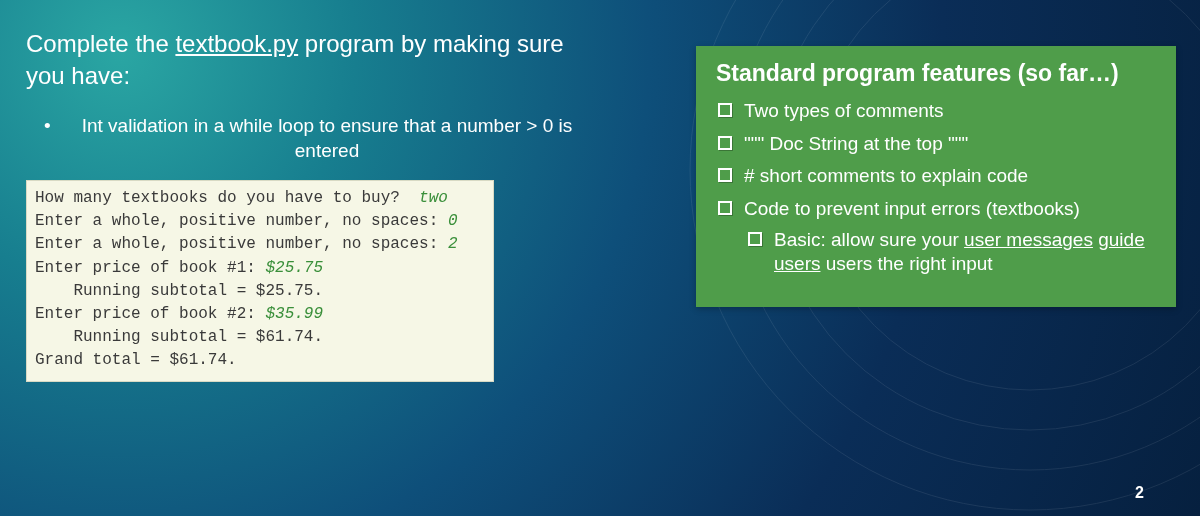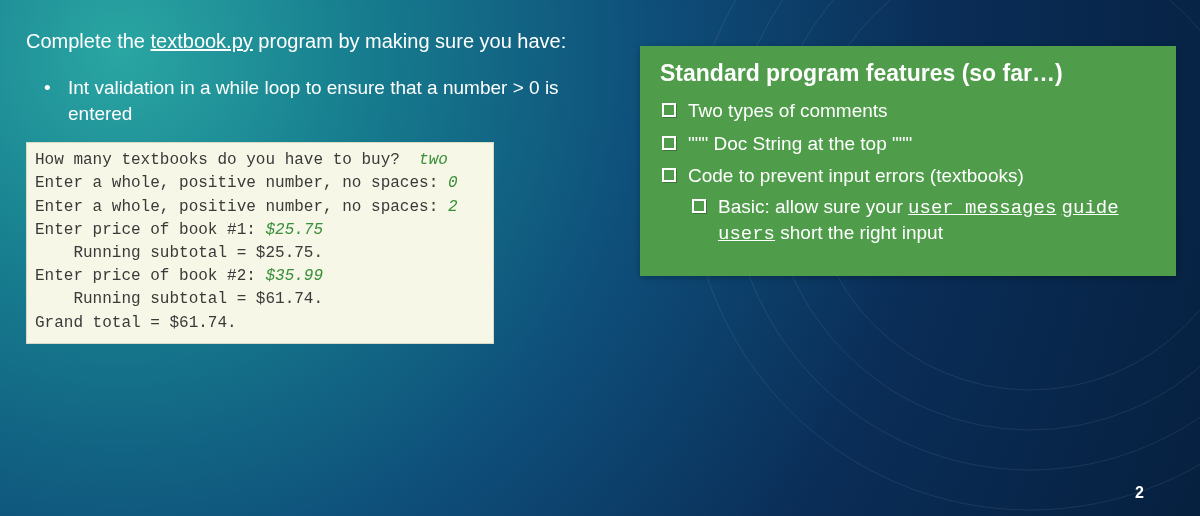--- a/index.html
+++ b/index.html
@@ -33,31 +33,32 @@
     stroke-width: 1;
   }
 
   .left {
     position: absolute;
     left: 26px;
     top: 28px;
     width: 560px;
   }
   .intro {
-    font-size: 20px;
+    font-size: 24px;
     line-height: 1.35;
     margin: 0 0 20px 0;
   }
   .tp { text-decoration: underline; }
 
   ul.bullets {
     list-style: none;
     margin: 0 0 16px 0;
     padding: 0 0 0 42px;
     font-size: 19px;
+    text-align: center;
   }
   ul.bullets > li {
     position: relative;
     margin: 0 0 14px 0;
     line-height: 1.35;
   }
   ul.bullets > li::before {
     content: "•";
     position: absolute;
     left: -24px;
@@ -90,21 +91,21 @@
   }
   .console .userin {
     color: #3a8f3a;
     font-style: italic;
   }
 
   .panel {
     position: absolute;
     right: 24px;
     top: 46px;
-    width: 536px;
+    width: 480px;
     background: #4f9d4a;
     padding: 14px 16px 22px 18px;
     box-sizing: border-box;
     box-shadow: 0 2px 6px rgba(0,0,0,0.25);
   }
   .panel-title {
     font-size: 23px;
     font-weight: 700;
     margin: 0 0 12px 2px;
   }
@@ -130,21 +131,21 @@
     border: 2px solid #ffffff;
     box-sizing: border-box;
     box-shadow: 1px 1px 0 rgba(0,0,0,0.25);
   }
   ul.check ul.check {
     margin-top: 6px;
   }
   ul.check ul.check > li {
     padding-left: 30px;
   }
-  .um { text-decoration: underline; font-family: Liberation Mono, monospace; }
+  .um { text-decoration: underline; }
 
   .pagenum {
     position: absolute;
     right: 56px;
     bottom: 14px;
     font-size: 16px;
     font-weight: 700;
     color: #ffffff;
   }
 </style>
@@ -177,25 +178,26 @@
 <span>Enter price of book #2: </span><span class="userin">$35.99</span>
 <span>    Running subtotal = $61.74.</span>
 <span>Grand total = $61.74.</span></div>
   </div>
 
   <div class="panel">
     <div class="panel-title">Standard program features (so far…)</div>
     <ul class="check">
       <li>Two types of comments</li>
       <li>""" Doc String at the top """</li>
+      <li># short comments to explain code</li>
       <li>
         <span>Code to prevent input errors (textbooks)</span>
         <ul class="check">
           <li>
-            <span>Basic: allow sure your </span><span class="um">user messages</span><span> </span><span class="um">guide users</span><span> short the right input</span>
+            <span>Basic: allow sure your </span><span class="um">user messages</span><span> </span><span class="um">guide users</span><span> users the right input</span>
           </li>
         </ul>
       </li>
     </ul>
   </div>
 
   <div class="pagenum">2</div>
 </div>
 
 </body></html>

